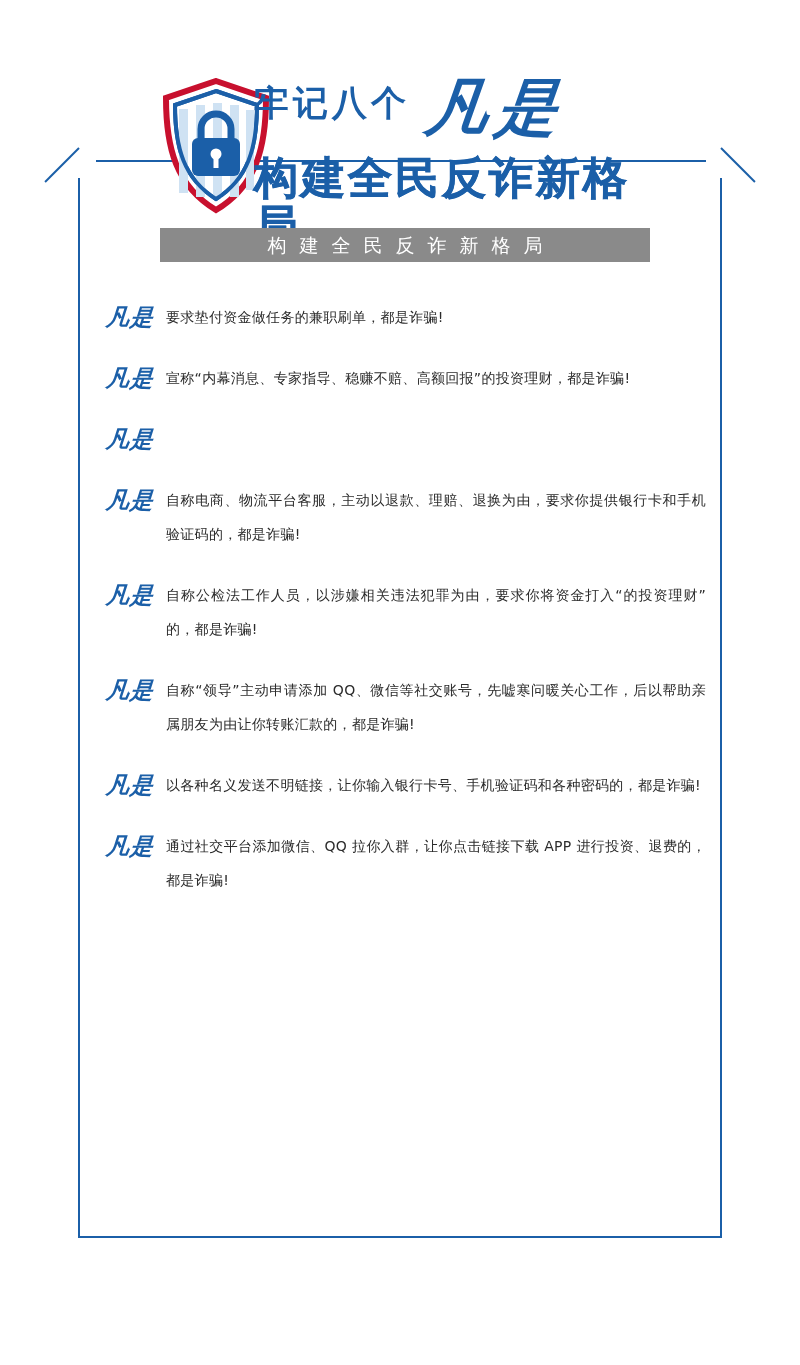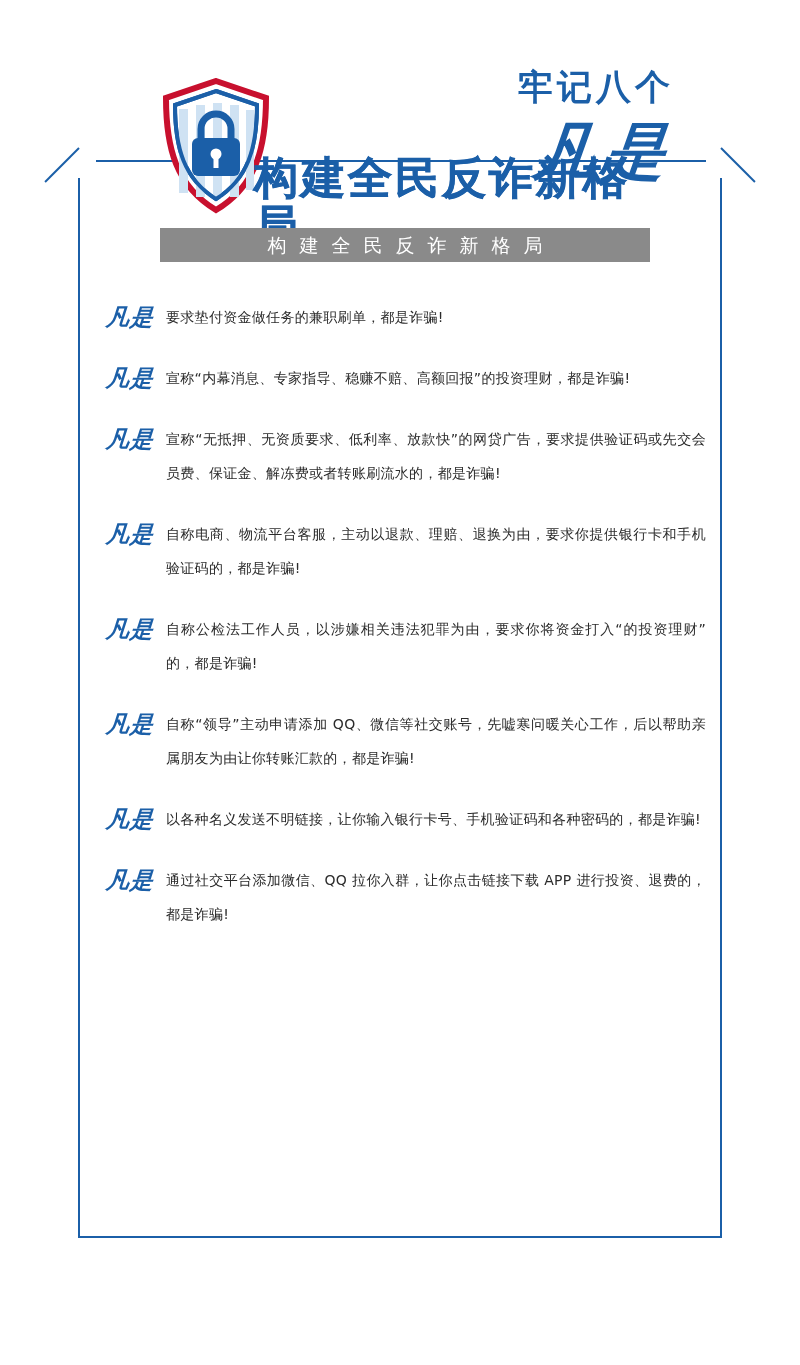--- a/index.html
+++ b/index.html
@@ -69,23 +69,22 @@
   .shield-svg { display: block; }
 
   .title-block {
     position: absolute;
     left: 254px;
     top: 6px;
     width: 420px;
   }
   .title-line1 {
     display: flex;
-    align-items: flex-end;
+    align-items: center;
     height: 88px;
-    flex-direction: column;
   }
   .title-line1 .t-small {
     font-family: "DejaVu Sans", "Liberation Sans", sans-serif;
     font-size: 35px;
     letter-spacing: 4px;
     color: #1b5fa8;
     font-weight: 600;
     padding-bottom: 10px;
   }
   .title-line1 .t-brush {
@@ -210,21 +209,20 @@
       <div class="item-text">要求垫付资金做任务的兼职刷单，都是诈骗!</div>
     </div>
 
     <div class="item">
       <div class="item-tag">凡是</div>
       <div class="item-text">宣称“内幕消息、专家指导、稳赚不赔、高额回报”的投资理财，都是诈骗!</div>
     </div>
 
     <div class="item">
       <div class="item-tag">凡是</div>
-      <div class="item-text">宣称“无抵押、无资质要求、低利率、放款快”的网贷广告，要求提供验证码或先交会员费、保证金、解冻费或者转账刷流水的，都是诈骗!</div>
     </div>
 
     <div class="item">
       <div class="item-tag">凡是</div>
       <div class="item-text">自称电商、物流平台客服，主动以退款、理赔、退换为由，要求你提供银行卡和手机验证码的，都是诈骗!</div>
     </div>
 
     <div class="item">
       <div class="item-tag">凡是</div>
       <div class="item-text">自称公检法工作人员，以涉嫌相关违法犯罪为由，要求你将资金打入“的投资理财”的，都是诈骗!</div>

